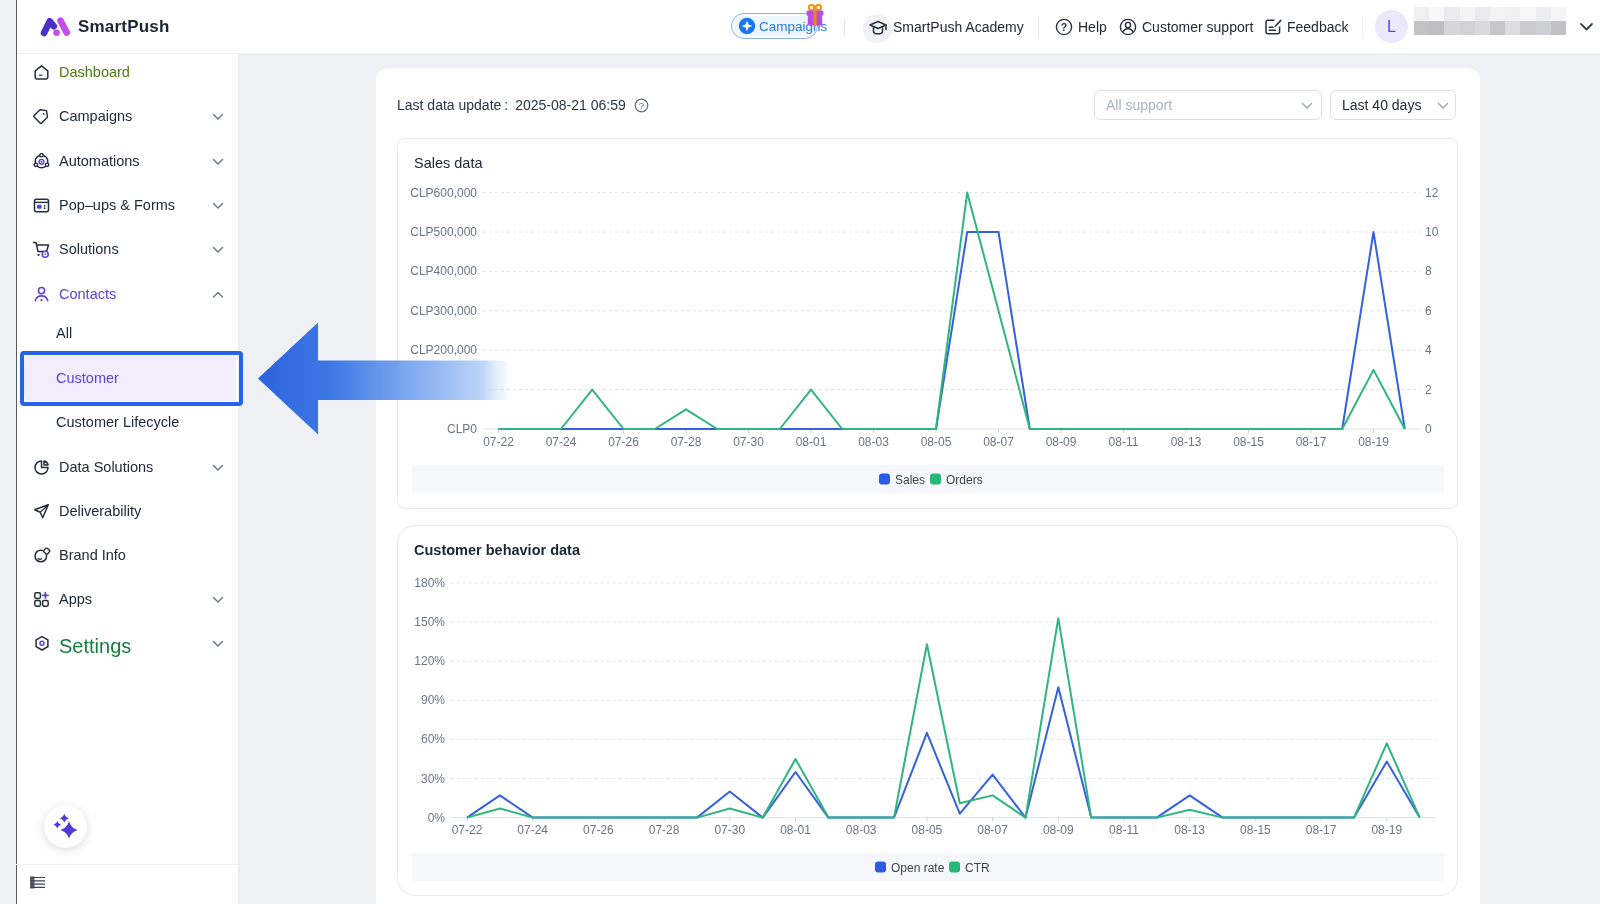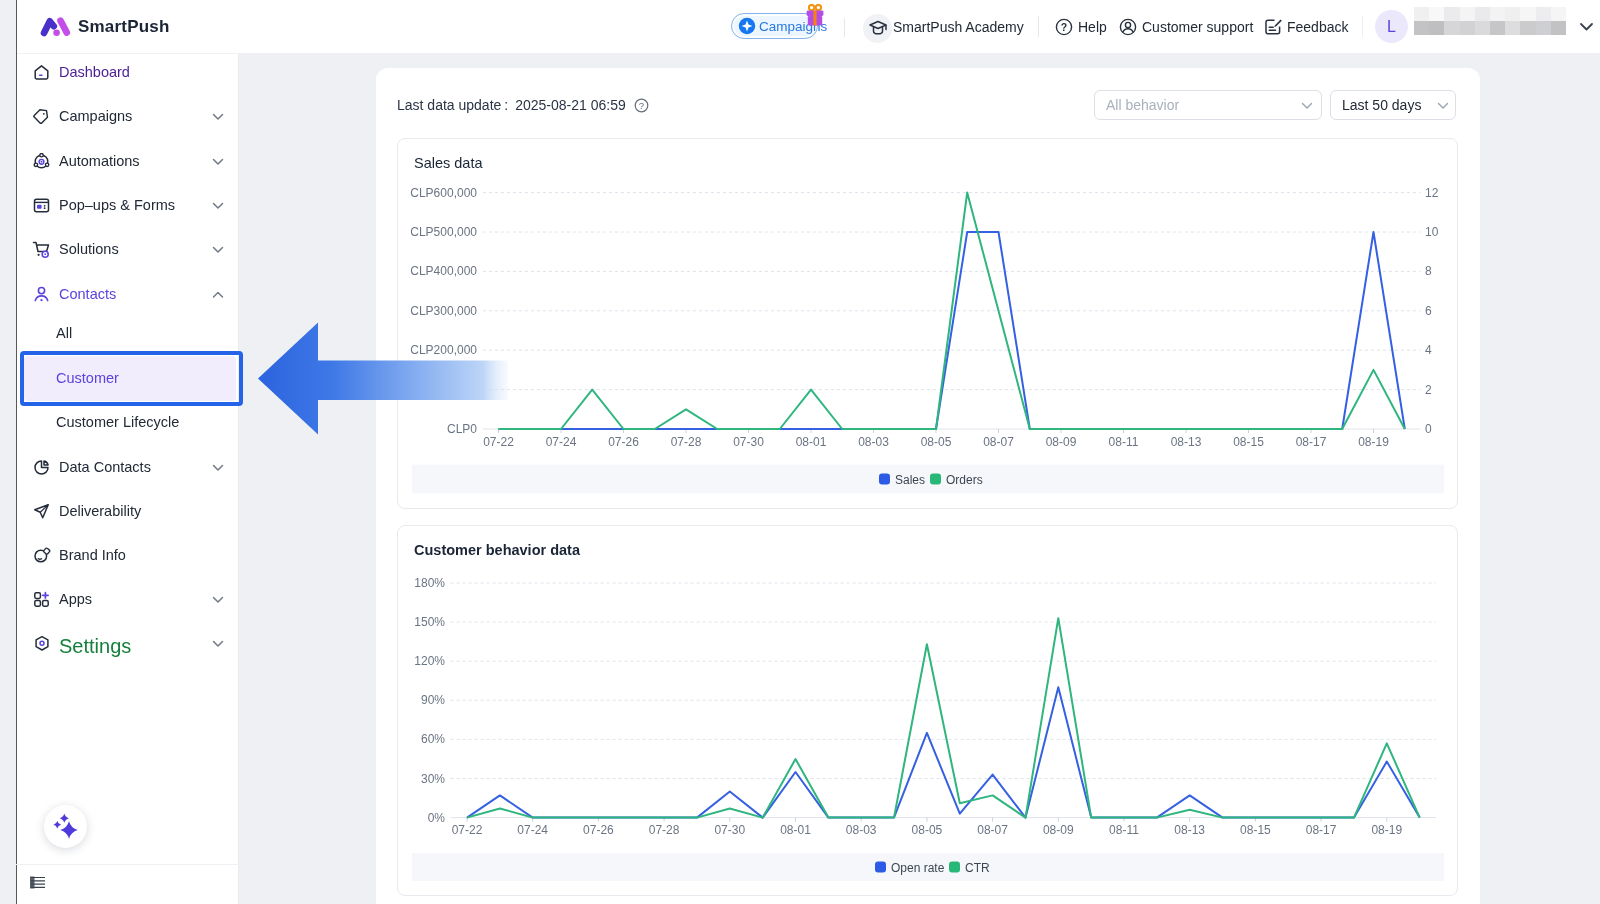--- a/index.html
+++ b/index.html
@@ -93,21 +93,21 @@
 
 <svg class="abs" style="left:1563px;top:22px" width="15" height="10">
   <path d="M2 2 L7.5 7.5 L13 2" fill="none" stroke="#3a424e" stroke-width="1.8" stroke-linecap="round" stroke-linejoin="round"></path>
 </svg>
 
 <div class="abs" style="left:0;top:54px;width:223px;height:850px;background:#fff;border-right:1px solid #e9ebef"></div>
 <div class="abs" style="left:0;top:0;width:1px;height:904px;background:#58585a"></div>
 
 <div class="abs" style="left:8px;top:356px;width:212px;height:45px;background:#f1edfc;border-radius:4px"></div>
 <div class="abs" style="left:4px;top:351px;width:223px;height:55px;border:4px solid #2563e8;border-radius:4px"></div>
-<div class="abs" style="left:43px;top:63.5px;font-size:14.5px;color:#4c1d95">Dashboard</div>
+<div class="abs" style="left:43px;top:63.5px;font-size:14.5px;color:#4d7c0f">Dashboard</div>
 <svg class="abs" style="left:17px;top:64px" width="17" height="17">
  <path d="M2.2 6.8 L8.5 1.8 L14.8 6.8 L14.8 13.6 C14.8 14.4 14.2 15 13.4 15 L3.6 15 C2.8 15 2.2 14.4 2.2 13.6 Z" fill="none" stroke="#252d3a" stroke-width="1.5" stroke-linejoin="round"></path>
  <path d="M6.7 11.2 L8.9 11.2" stroke="#5b43dd" stroke-width="1.6" stroke-linecap="round"></path>
     </svg>
 <div class="abs" style="left:43px;top:108px;font-size:14.5px;color:#222a36">Campaigns</div>
 <svg class="abs" style="left:17px;top:108px" width="17" height="17">
  <path d="M7.3 1.8 L14.2 2.8 L15.2 9.7 L9.2 15.7 C8.7 16.2 7.9 16.2 7.4 15.7 L1.3 9.6 C0.8 9.1 0.8 8.3 1.3 7.8 Z" fill="none" stroke="#252d3a" stroke-width="1.5" stroke-linejoin="round" transform="scale(0.95)"></path>
  <circle cx="10.8" cy="5.8" r="0.9" fill="#252d3a"></circle>
     </svg>
 <svg class="abs" style="left:196px;top:113px" width="12" height="8">
@@ -151,21 +151,21 @@
  <circle cx="8.5" cy="4.6" r="3.1" fill="none" stroke="#5b43dd" stroke-width="1.6"></circle>
  <path d="M2.3 14.6 C3.2 11.6 5.6 9.9 8.5 9.9 C11.4 9.9 13.8 11.6 14.7 14.6" fill="none" stroke="#5b43dd" stroke-width="1.6" stroke-linecap="round"></path>
  <circle cx="8.5" cy="14.2" r="1.1" fill="#5b43dd"></circle>
     </svg>
 <svg class="abs" style="left:196px;top:290.5px" width="12" height="8">
       <path d="M1.5 6 L6 1.5 L10.5 6" fill="none" stroke="#707a87" stroke-width="1.5" stroke-linecap="round" stroke-linejoin="round"></path>
     </svg>
 <div class="abs" style="left:40px;top:325px;font-size:14.5px;color:#222a36">All</div>
 <div class="abs" style="left:40px;top:370px;font-size:14.5px;color:#5b43dd">Customer</div>
 <div class="abs" style="left:40px;top:414px;font-size:14.5px;color:#222a36">Customer Lifecycle</div>
-<div class="abs" style="left:43px;top:458.5px;font-size:14.5px;color:#222a36">Data Contacts</div>
+<div class="abs" style="left:43px;top:458.5px;font-size:14.5px;color:#222a36">Data Solutions</div>
 <svg class="abs" style="left:17px;top:459px" width="17" height="17">
  <path d="M8.5 2 A6.5 6.5 0 1 0 15 8.5 L8.5 8.5 Z" fill="none" stroke="#252d3a" stroke-width="1.5" stroke-linejoin="round"></path>
  <path d="M11 1.9 A5.2 5.2 0 0 1 15.1 6 L11 6 Z" fill="none" stroke="#252d3a" stroke-width="1.5" stroke-linejoin="round"></path>
     </svg>
 <svg class="abs" style="left:196px;top:463.5px" width="12" height="8">
       <path d="M1.5 1.5 L6 6 L10.5 1.5" fill="none" stroke="#707a87" stroke-width="1.5" stroke-linecap="round" stroke-linejoin="round"></path>
     </svg>
 <div class="abs" style="left:43px;top:502.5px;font-size:14.5px;color:#222a36">Deliverability</div>
 <svg class="abs" style="left:17px;top:503px" width="17" height="17">
  <path d="M15.2 1.8 L1.8 6.8 L7.2 9.3 L9.7 14.7 L15.2 1.8 Z" fill="none" stroke="#252d3a" stroke-width="1.5" stroke-linejoin="round"></path>
@@ -209,26 +209,26 @@
 </svg>
 
 <div class="abs" style="left:360px;top:68px;width:1104px;height:846px;background:#fff;border-radius:12px"></div>
 <div class="abs" style="left:381px;top:97px;font-size:14px;color:#2a3444">Last data update<span style="margin:0 7px 0 3px">:</span>2025-08-21 06:59</div>
 <svg class="abs" style="left:618px;top:98px" width="15" height="15">
   <circle cx="7.5" cy="7.5" r="6.3" fill="none" stroke="#646e7c" stroke-width="1.2"></circle>
   <text x="7.5" y="11" font-size="9.5" fill="#646e7c" text-anchor="middle">?</text>
 </svg>
 
 <div class="abs" style="left:1078px;top:90px;width:228px;height:30px;background:#fff;border:1px solid #dcdfe5;border-radius:6px"></div>
-<div class="abs" style="left:1090px;top:97px;font-size:14px;color:#a9b1bd">All behavior</div>
+<div class="abs" style="left:1090px;top:97px;font-size:14px;color:#a9b1bd">All support</div>
 <svg class="abs" style="left:1285px;top:102px" width="12" height="8">
       <path d="M1.5 1.5 L6 6 L10.5 1.5" fill="none" stroke="#9aa3b0" stroke-width="1.4" stroke-linecap="round" stroke-linejoin="round"></path>
     </svg>
 <div class="abs" style="left:1314px;top:90px;width:126px;height:30px;background:#fff;border:1px solid #dcdfe5;border-radius:6px"></div>
-<div class="abs" style="left:1326px;top:97px;font-size:14px;color:#222a36">Last 50 days</div>
+<div class="abs" style="left:1326px;top:97px;font-size:14px;color:#222a36">Last 40 days</div>
 <svg class="abs" style="left:1421px;top:102px" width="12" height="8">
       <path d="M1.5 1.5 L6 6 L10.5 1.5" fill="none" stroke="#9aa3b0" stroke-width="1.4" stroke-linecap="round" stroke-linejoin="round"></path>
     </svg>
 
 <div class="abs" style="left:381px;top:138px;width:1061px;height:371px;border:1px solid #e7e9ee;border-radius:8px;background:#fff">
 <div class="abs" style="left:16px;top:16px;font-size:14.5px;font-weight:400;color:#1b2536">Sales data</div>
 <svg width="1061" height="371" style="position:absolute;left:0;top:0">
 <line x1="84.9" y1="250.6" x2="1022.4" y2="250.6" stroke="#dde2ea" stroke-width="1" stroke-dasharray="3 3"></line>
 <line x1="84.9" y1="211.2" x2="1022.4" y2="211.2" stroke="#dde2ea" stroke-width="1" stroke-dasharray="3 3"></line>
 <line x1="84.9" y1="171.8" x2="1022.4" y2="171.8" stroke="#dde2ea" stroke-width="1" stroke-dasharray="3 3"></line>
@@ -282,21 +282,21 @@
 <text x="975.5" y="307" font-size="12" fill="#6b7483" text-anchor="middle">08-19</text>
 <polyline points="100.5,290.0 131.8,290.0 163.0,290.0 194.2,290.0 225.5,290.0 256.8,290.0 288.0,290.0 319.2,290.0 350.5,290.0 381.8,290.0 413.0,290.0 444.2,290.0 475.5,290.0 506.8,290.0 538.0,290.0 569.2,93.0 600.5,93.0 631.8,290.0 663.0,290.0 694.2,290.0 725.5,290.0 756.8,290.0 788.0,290.0 819.2,290.0 850.5,290.0 881.8,290.0 913.0,290.0 944.2,290.0 975.5,93.0 1006.8,290.0" fill="none" stroke="#3560E2" stroke-width="2" stroke-linejoin="round"></polyline>
 <polyline points="100.5,290.0 131.8,290.0 163.0,290.0 194.2,250.6 225.5,290.0 256.8,290.0 288.0,270.3 319.2,290.0 350.5,290.0 381.8,290.0 413.0,250.6 444.2,290.0 475.5,290.0 506.8,290.0 538.0,290.0 569.2,53.6 600.5,171.8 631.8,290.0 663.0,290.0 694.2,290.0 725.5,290.0 756.8,290.0 788.0,290.0 819.2,290.0 850.5,290.0 881.8,290.0 913.0,290.0 944.2,290.0 975.5,230.9 1006.8,290.0" fill="none" stroke="#2FB57E" stroke-width="2" stroke-linejoin="round"></polyline>
 <rect x="14" y="325.6" width="1032" height="28.7" fill="#f5f7fa"></rect>
 <rect x="481" y="334.5" width="11" height="11" rx="3" fill="#2E5BE6"></rect>
 <text x="497" y="344.5" font-size="12" fill="#3c4653">Sales</text>
 <rect x="532" y="334.5" width="11" height="11" rx="3" fill="#27B877"></rect>
 <text x="548" y="344.5" font-size="12" fill="#3c4653">Orders</text>
 </svg>
 </div>
-<div class="abs" style="left:381px;top:525px;width:1061px;height:371px;border:1px solid #e7e9ee;border-radius:8px;background:#fff">
+<div class="abs" style="left:381px;top:525px;width:1061px;height:371px;border:1px solid #e7e9ee;border-radius:18px;background:#fff">
 <div class="abs" style="left:16px;top:16px;font-size:14.5px;font-weight:700;color:#1b2536">Customer behavior data</div>
 <svg width="1061" height="371" style="position:absolute;left:0;top:0">
 <line x1="52.6" y1="252.5" x2="1038.1" y2="252.5" stroke="#dde2ea" stroke-width="1" stroke-dasharray="3 3"></line>
 <line x1="52.6" y1="213.4" x2="1038.1" y2="213.4" stroke="#dde2ea" stroke-width="1" stroke-dasharray="3 3"></line>
 <line x1="52.6" y1="174.3" x2="1038.1" y2="174.3" stroke="#dde2ea" stroke-width="1" stroke-dasharray="3 3"></line>
 <line x1="52.6" y1="135.2" x2="1038.1" y2="135.2" stroke="#dde2ea" stroke-width="1" stroke-dasharray="3 3"></line>
 <line x1="52.6" y1="96.1" x2="1038.1" y2="96.1" stroke="#dde2ea" stroke-width="1" stroke-dasharray="3 3"></line>
 <line x1="52.6" y1="57.0" x2="1038.1" y2="57.0" stroke="#dde2ea" stroke-width="1" stroke-dasharray="3 3"></line>
 <line x1="52.6" y1="291.6" x2="1038.1" y2="291.6" stroke="#dfe3e9" stroke-width="1"></line>
 <line x1="69.0" y1="291.6" x2="69.0" y2="295.6" stroke="#ccd2da" stroke-width="1"></line>

